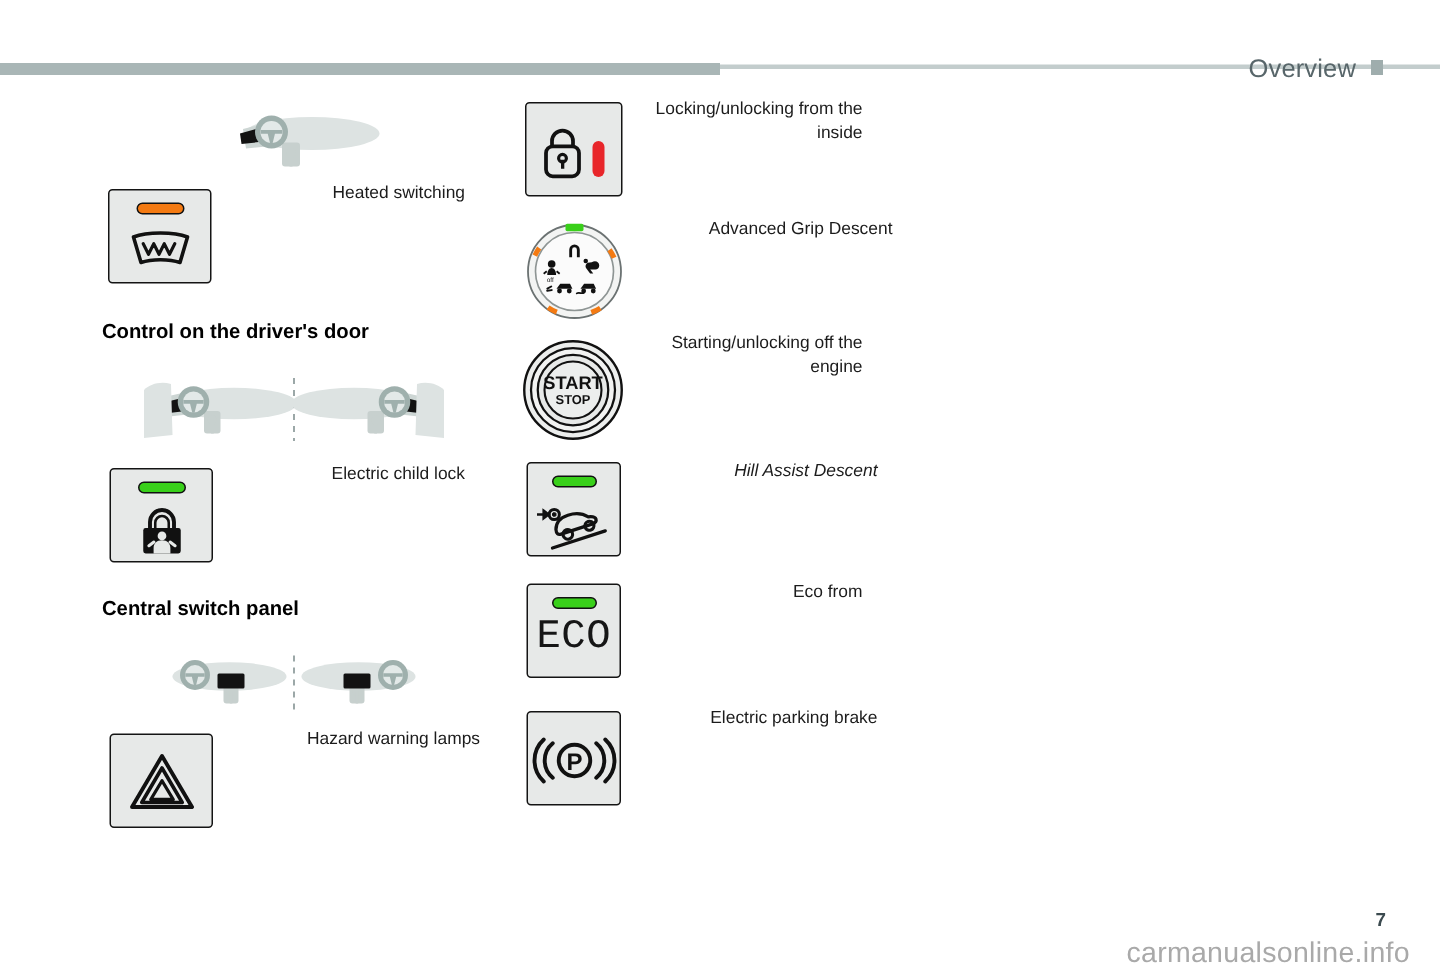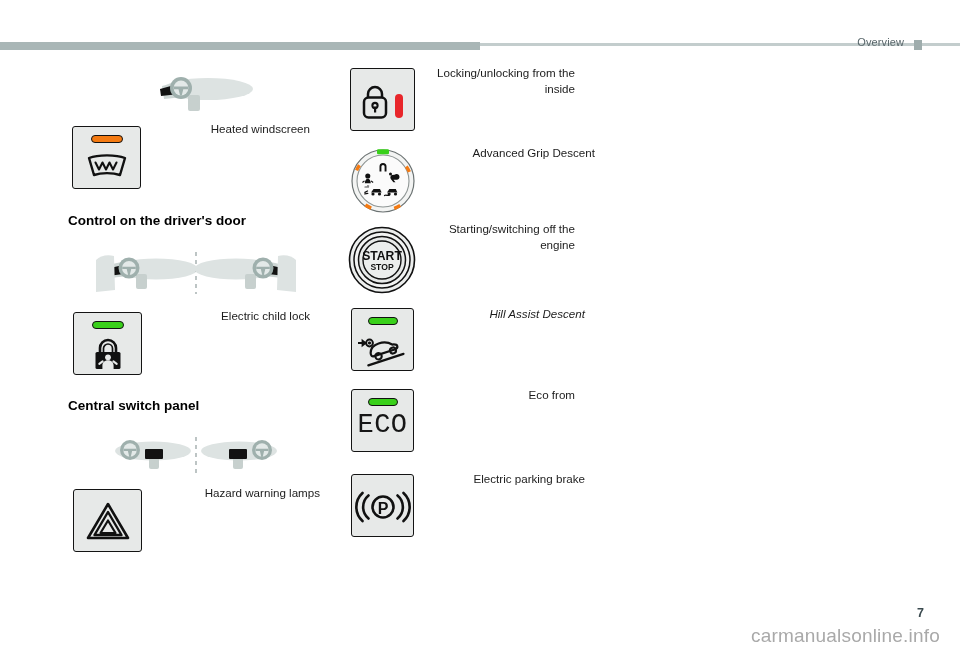--- a/index.html
+++ b/index.html
@@ -25,21 +25,21 @@
   }
   .hdr-rule-right {
     position: absolute;
     left: 480px; top: 43px;
     width: 480px; height: 3px;
     background: #c3cdcd;
   }
   .hdr-label {
     position: absolute;
     right: 56px; top: 36px;
-    font-size: 11px;
+    font-size: 17px;
     color: #58666a;
     letter-spacing: .1px;
     white-space: nowrap;
   }
   .hdr-mark {
     position: absolute;
     right: 38px; top: 40px;
     width: 8px; height: 10px;
     background: #9fadad;
   }
@@ -145,21 +145,21 @@
 
   <div class="sw" style="left:72px; top:126px; width:69px; height:63px;">
     <div class="sw-led led-orange" style="top:8px; width:32px; height:8px;"></div>
     <div class="sw-glyph" style="top:26px;">
       <svg width="42" height="26" viewBox="0 0 42 26">
         <path d="M3 5 C12 1.5, 30 1.5, 39 5 L34 22 C27 19.5, 15 19.5, 8 22 Z" fill="none" stroke="#111" stroke-width="2.4" stroke-linejoin="round"></path>
         <path d="M9.5 9.5 l3.5 7 l3.5 -7 l3.5 7 l3.5 -7 l3.5 7 l3.5 -7" fill="none" stroke="#111" stroke-width="2.1" stroke-linejoin="round" stroke-linecap="round"></path>
       </svg>
     </div>
   </div>
-  <div class="caption" style="left:150px; top:121px; width:160px;">Heated windscreen</div>
+  <div class="caption" style="left:150px; top:121px; width:160px;">Heated switching</div>
 
   <div class="sect-title" style="left:68px; top:213px;">Control on the driver's door</div>
 
   <div class="col" style="left:94px; top:252px;">
     <svg width="204" height="50" viewBox="0 0 204 50">
 
       <g>
         <ellipse class="dash-light" cx="62" cy="17" rx="42" ry="10.5"></ellipse>
         <path class="dash-mid" d="M14 13 L32 9 L34 24 L16 26 Z"></path>
         <path class="dash-dark" d="M12 17 L29 13 L30 22 L13 24 Z"></path>
@@ -314,21 +314,21 @@
   <div class="col" style="left:348px; top:226px;">
     <svg width="68" height="68" viewBox="0 0 68 68">
       <circle cx="34" cy="34" r="32.5" fill="#eceeed" stroke="#111" stroke-width="1.6"></circle>
       <circle cx="34" cy="34" r="28" fill="#f2f3f2" stroke="#111" stroke-width="1.5"></circle>
       <circle cx="34" cy="34" r="23.5" fill="#e7e9e8" stroke="#111" stroke-width="1.5"></circle>
       <circle cx="34" cy="34" r="19" fill="#eceeed" stroke="#111" stroke-width="1.4"></circle>
       <text x="34" y="33.5" text-anchor="middle" font-size="12.2" font-weight="bold" font-family="Liberation Sans, sans-serif" fill="#111">START</text>
       <text x="34" y="43.5" text-anchor="middle" font-size="8.6" font-weight="bold" font-family="Liberation Sans, sans-serif" fill="#111">STOP</text>
     </svg>
   </div>
-  <div class="caption" style="left:425px; top:221px; width:150px;">Starting/switching off the engine</div>
+  <div class="caption" style="left:425px; top:221px; width:150px;">Starting/unlocking off the engine</div>
 
   <div class="sw" style="left:351px; top:308px; width:63px; height:63px;">
     <div class="sw-led led-green" style="top:8px; width:30px; height:8px;"></div>
     <div class="sw-glyph" style="top:25px;">
       <svg width="52" height="30" viewBox="0 0 52 30">
         <g transform="rotate(-18 26 15)">
           <path d="M13 15 c1.5 -4.6 5 -6.6 10.5 -6.6 c5.5 0 9.6 1.8 12.6 5.2 c2.4 0.5 4.4 1.3 4.4 3 c0 1.6 -1.6 2.4 -3.6 2.4 h-21.6 c-2 0 -3 -1.4 -2.3 -4 z" fill="none" stroke="#111" stroke-width="2.2" stroke-linejoin="round"></path>
           <circle cx="19.5" cy="20.5" r="3.2" fill="none" stroke="#111" stroke-width="2.1"></circle>
           <circle cx="35" cy="19.5" r="3" fill="none" stroke="#111" stroke-width="2.1"></circle>
           <line x1="7" y1="26" x2="44" y2="26" stroke="#111" stroke-width="2.2" stroke-linecap="round"></line>

